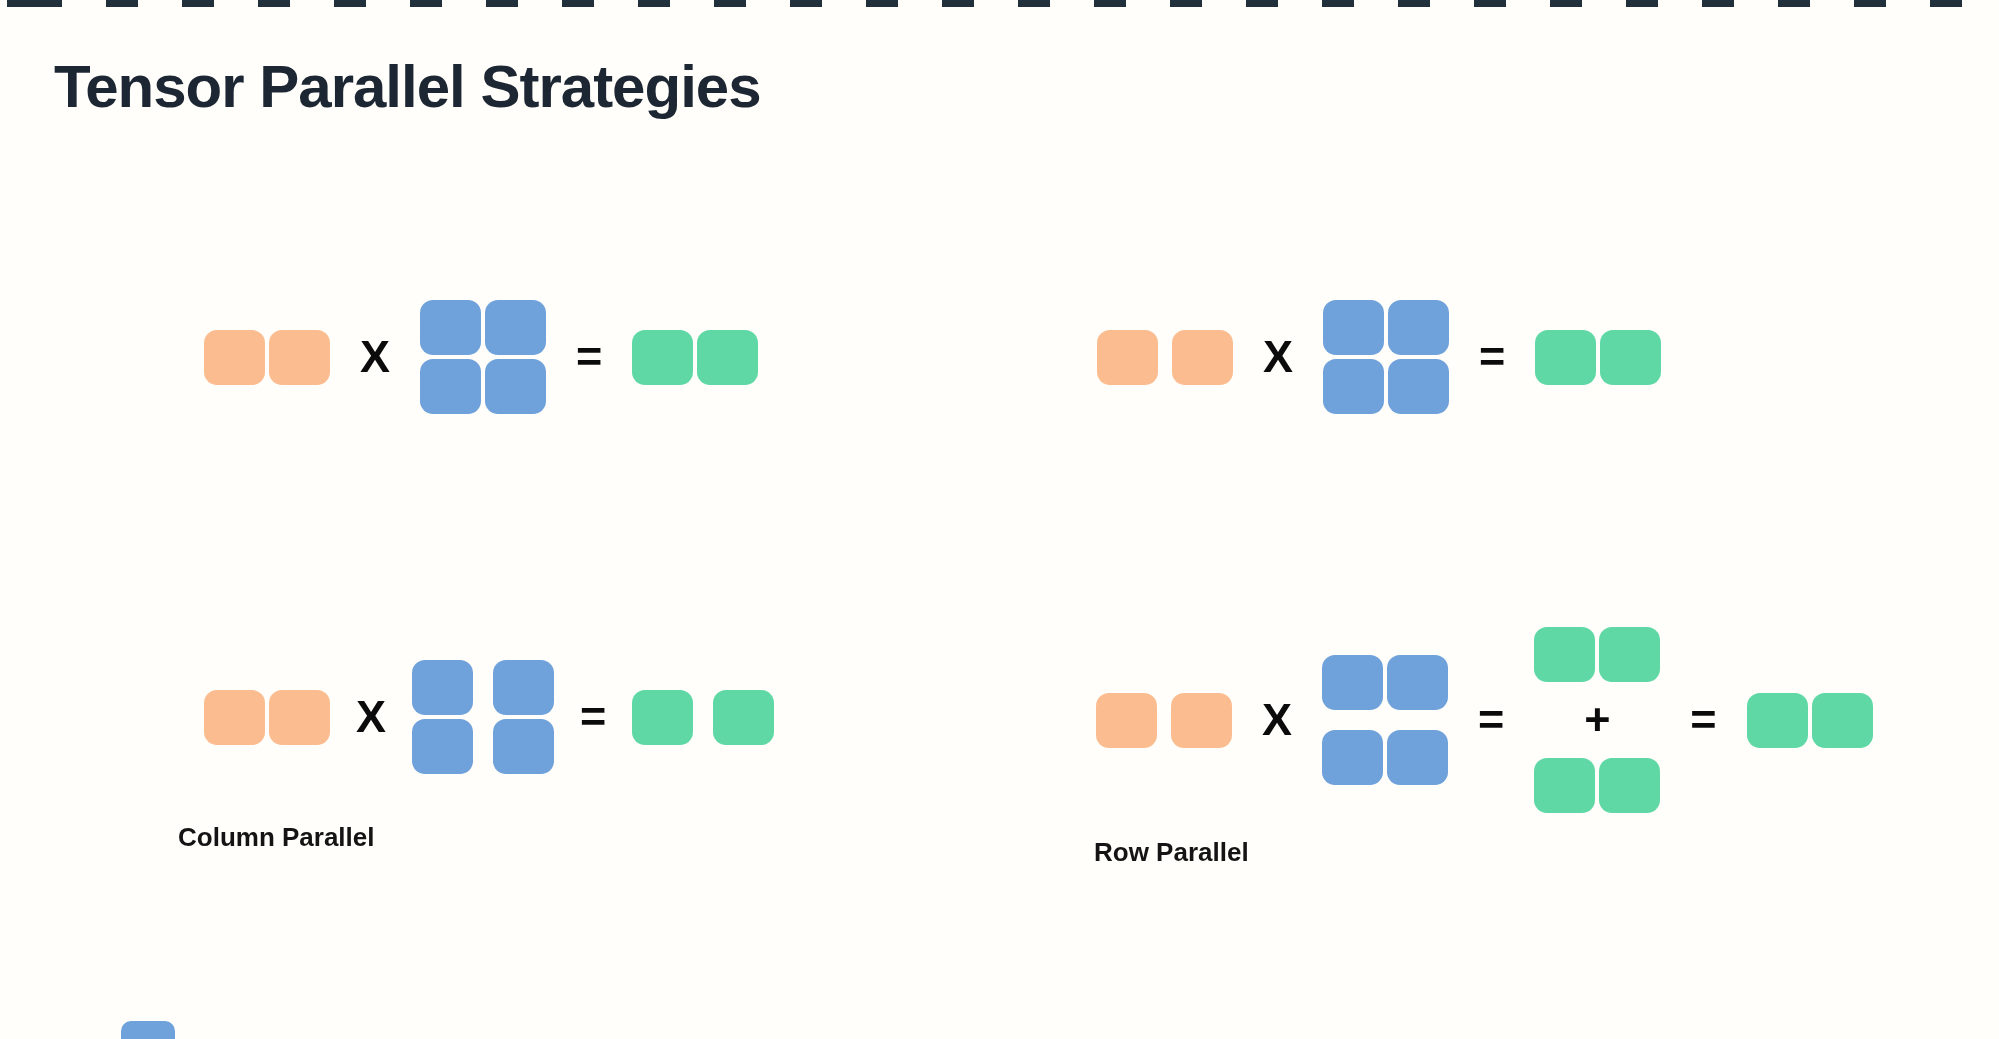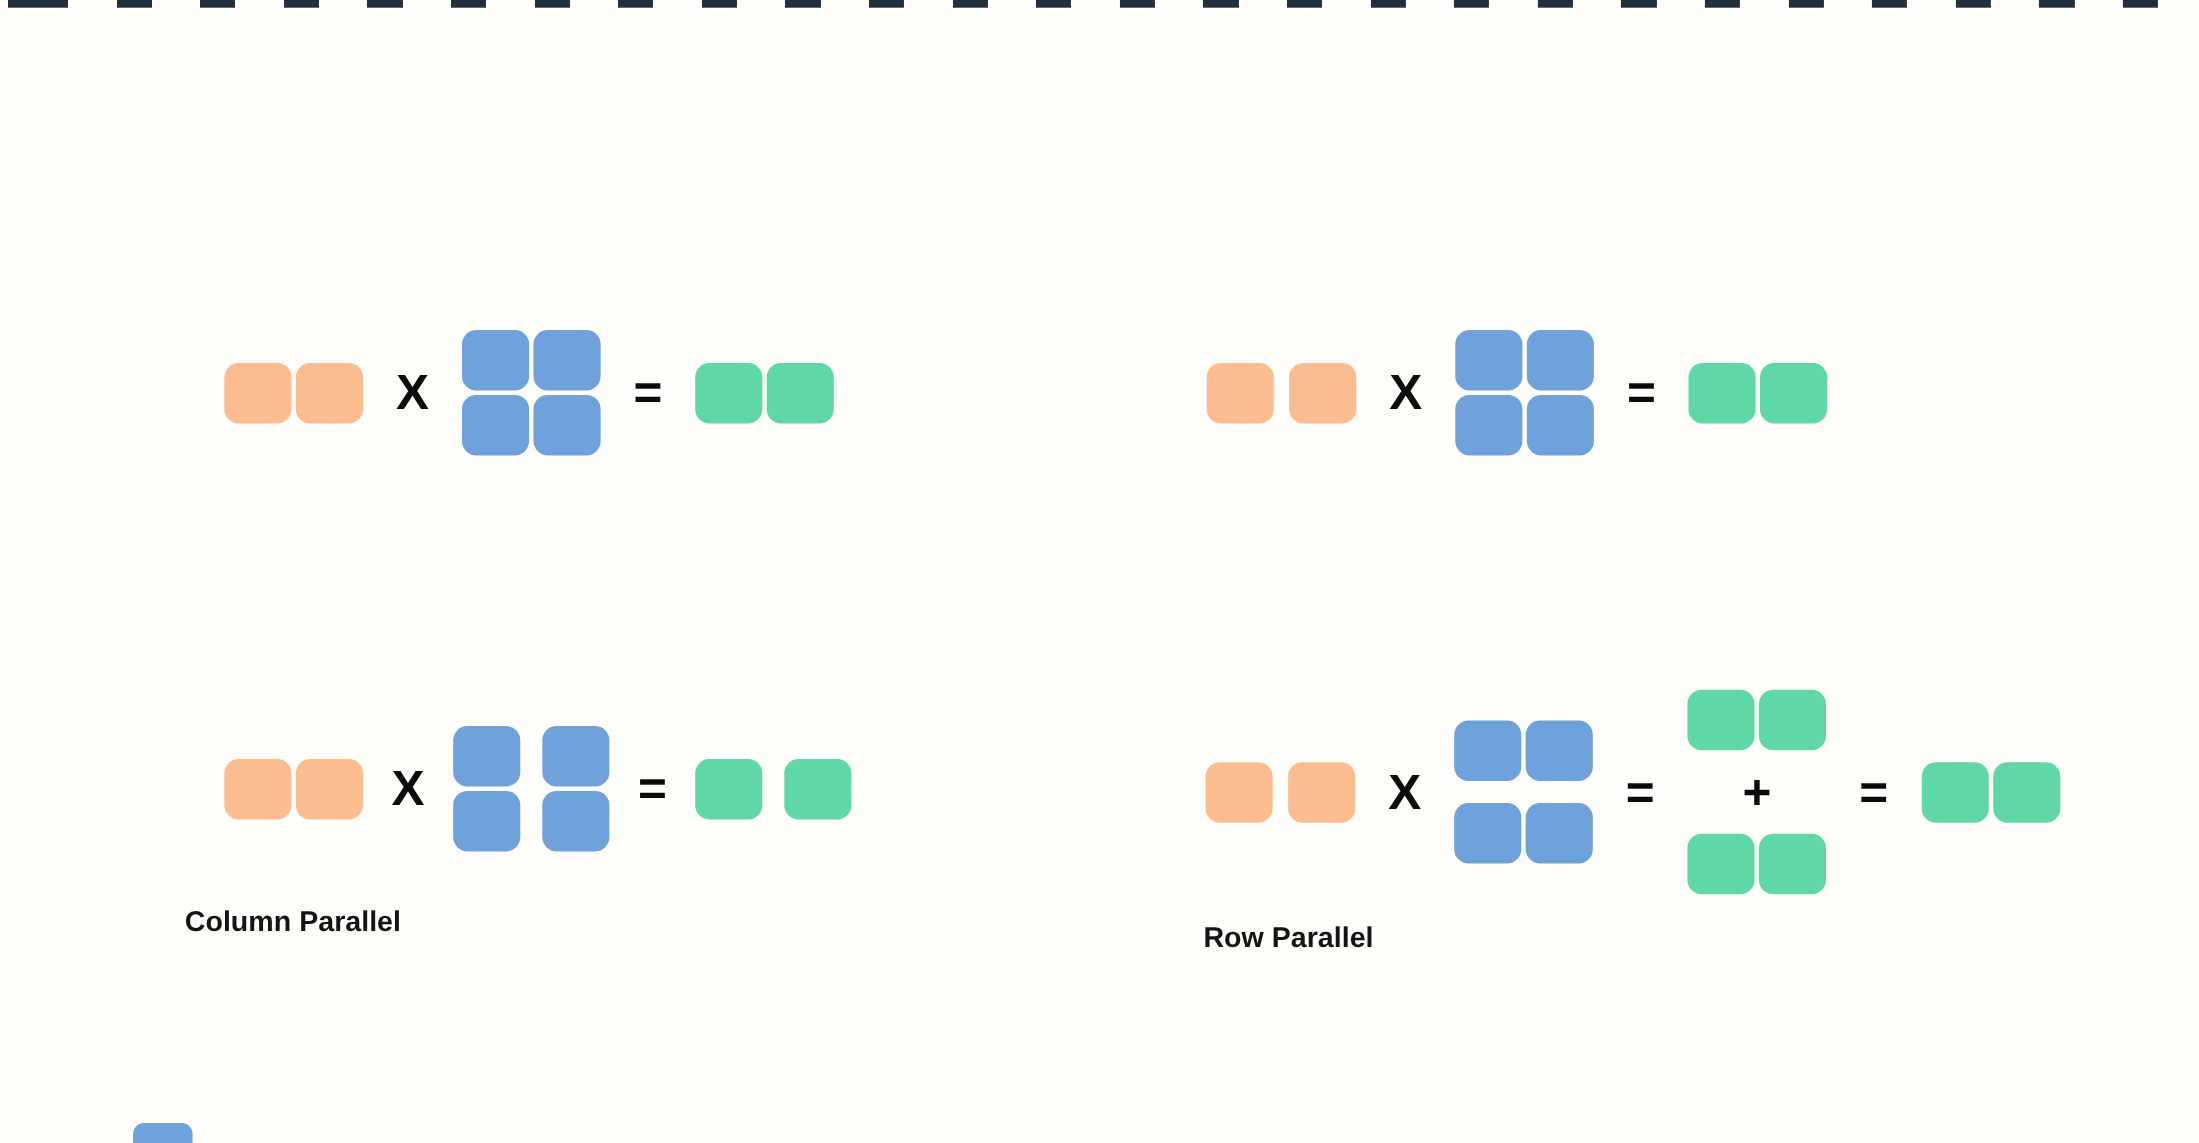--- a/index.html
+++ b/index.html
@@ -62,20 +62,21 @@
     position:absolute;left:121px;top:1021px;width:54px;height:40px;border-radius:10px;
   }
 </style>
 </head>
 <body>
 
 <div class="canvas">
 
   <div class="top-dashes"></div>
 
+  <h1 class="title">Tensor Parallel Strategies</h1>
 
   <div class="equation" style="left:204px;top:300px;">
     <div class="pair">
       <div class="sq" style="background: rgb(251, 189, 144);"></div>
       <div class="sq" style="background: rgb(251, 189, 144);"></div>
     </div>
     <span class="op">X</span>
     <div class="grid2">
       <div class="sq" style="background: rgb(111, 161, 218);"></div>
       <div class="sq" style="background: rgb(111, 161, 218);"></div>
@@ -151,18 +152,18 @@
         <div class="sq" style="background: rgb(95, 216, 165);"></div>
       </div>
     </div>
     <span class="op">=</span>
     <div class="pair">
       <div class="sq" style="background: rgb(95, 216, 165);"></div>
       <div class="sq" style="background: rgb(95, 216, 165);"></div>
     </div>
   </div>
 
-  <div class="fig-label" style="left:168px;top:822px;">Column Parallel</div>
+  <div class="fig-label" style="left:178px;top:822px;">Column Parallel</div>
   <div class="fig-label" style="left:1094px;top:837px;">Row Parallel</div>
 
   <div class="bottom-fragment" style="background: rgb(111, 161, 218);"></div>
 
 </div>
 
 </body></html>

